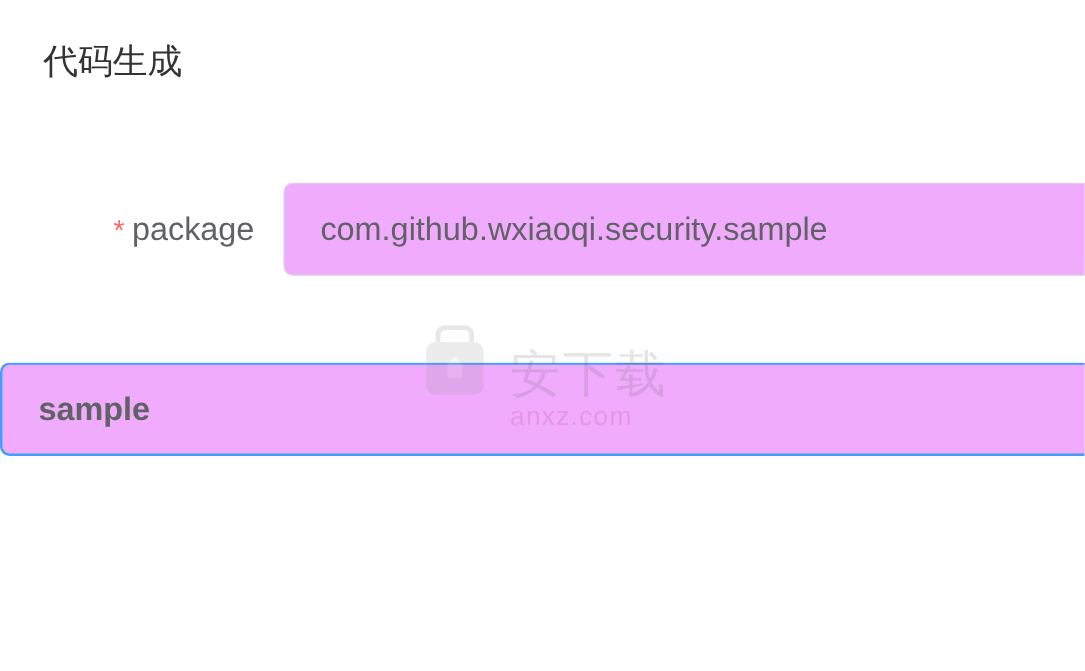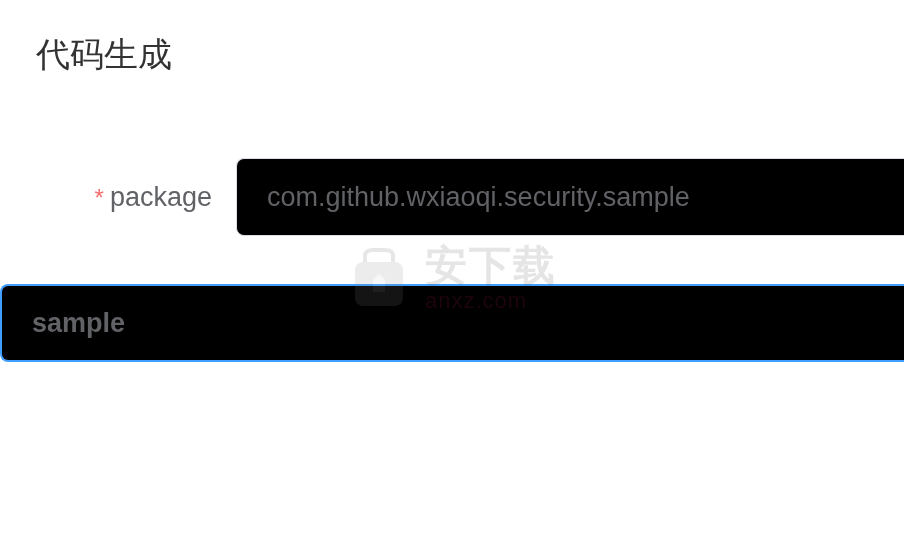--- a/index.html
+++ b/index.html
@@ -11,34 +11,34 @@
     body {
       font-family: -apple-system, BlinkMacSystemFont, "Helvetica Neue", "PingFang SC", "Microsoft YaHei", sans-serif;
       background: #ffffff;
       width: 904px;
       height: 559px;
       overflow: hidden;
       position: relative;
     }
     
     .page-title {
-      font-size: 34px;
+      font-size: 29px;
       color: #333333;
       padding: 32px 0 0 36px;
       font-weight: normal;
     }
     
     .form-container {
       padding-top: 80px;
     }
     
     .form-row {
       display: flex;
       align-items: center;
-      margin-bottom: 48px;
+      margin-bottom: 72px;
     }
     
     .form-label {
       width: 236px;
       text-align: right;
       font-size: 27px;
       color: #606266;
       padding-right: 24px;
       flex-shrink: 0;
     }
@@ -51,21 +51,21 @@
     
     .form-input {
       flex: 1;
       height: 78px;
       border: 1px solid #dcdfe6;
       border-radius: 8px;
       padding: 0 30px;
       font-size: 27px;
       color: #606266;
       outline: none;
-      background: #000000;
+      background: #f0abfc;
       font-family: inherit;
       border-right: none;
       border-top-right-radius: 0;
       border-bottom-right-radius: 0;
     }
     
     .form-input.focused {
       border-color: #409eff;
       border-width: 2px;
       font-weight: bold;
@@ -95,22 +95,23 @@
     
     .watermark-text {
       display: flex;
       flex-direction: column;
       line-height: 1.1;
     }
     
     .watermark-text-main {
       font-size: 42px;
       color: #555555;
-      font-weight: bold;
+      font-weight: normal;
       letter-spacing: 2px;
+      margin-top: 46px;
     }
     
     .watermark-text-sub {
       font-size: 22px;
       color: #be185d;
       letter-spacing: 1px;
     }
   </style>
 </head>
 <body>

